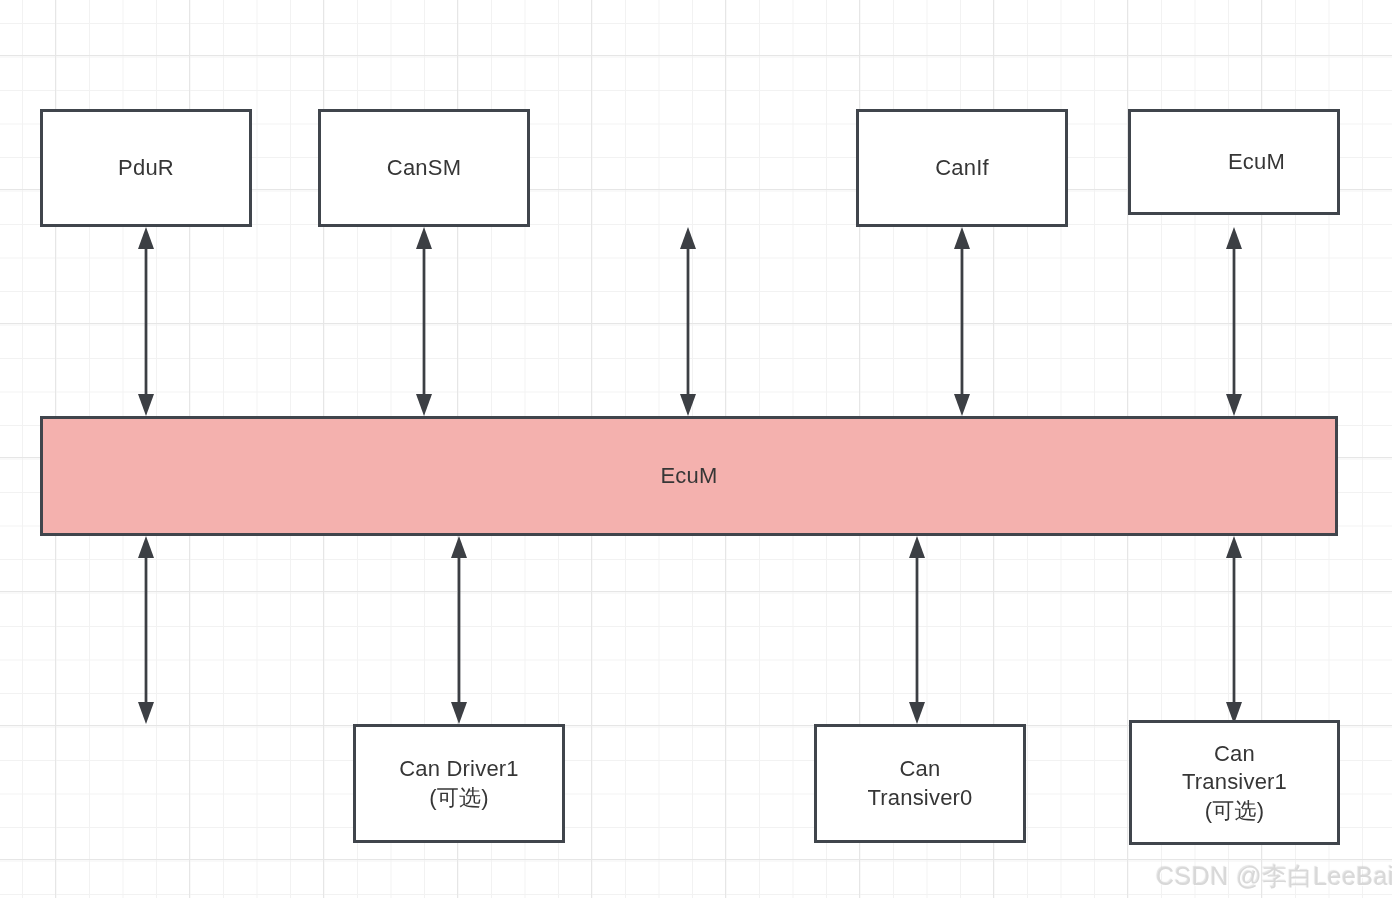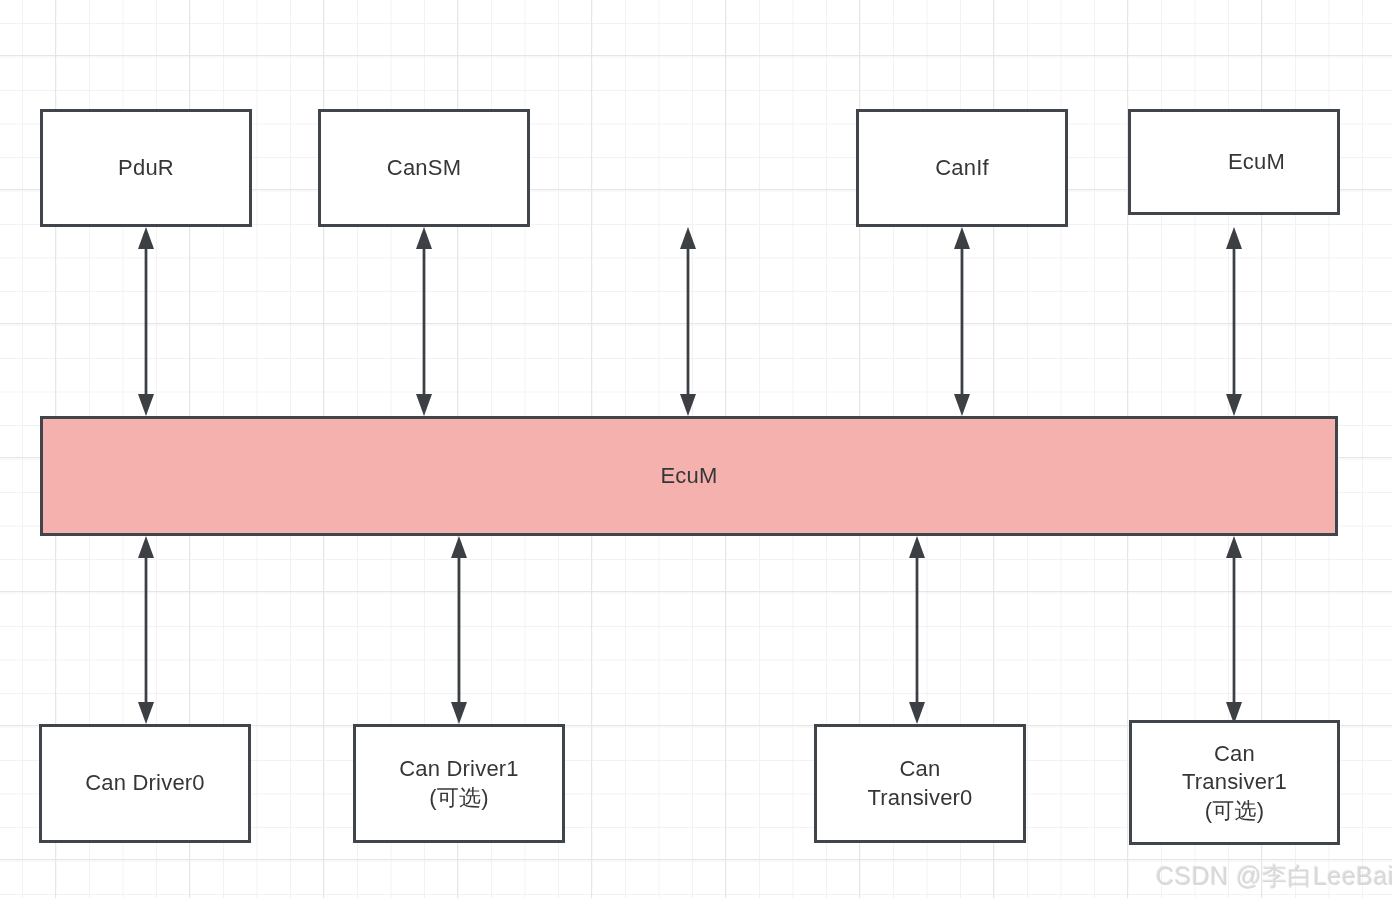--- a/index.html
+++ b/index.html
@@ -125,23 +125,20 @@
   </div>
 
   <div class="node" style="left:1128px; top:109px; width:212px; height:106px;padding-left:45px;">
     <span>EcuM</span>
   </div>
 
   <div class="node canif" style="left:40px; top:416px; width:1298px; height:120px;">
     <span>EcuM</span>
   </div>
 
-  <div class="node" style="left:39px; top:724px; width:212px; height:119px;">
-    <span>Can Driver0</span>
-  </div>
 
   <div class="node" style="left:353px; top:724px; width:212px; height:119px;">
     <span>Can Driver1</span>
     <span>(可选)</span>
   </div>
 
   <div class="node" style="left:814px; top:724px; width:212px; height:119px;">
     <span>Can</span>
     <span>Transiver0</span>
   </div>

